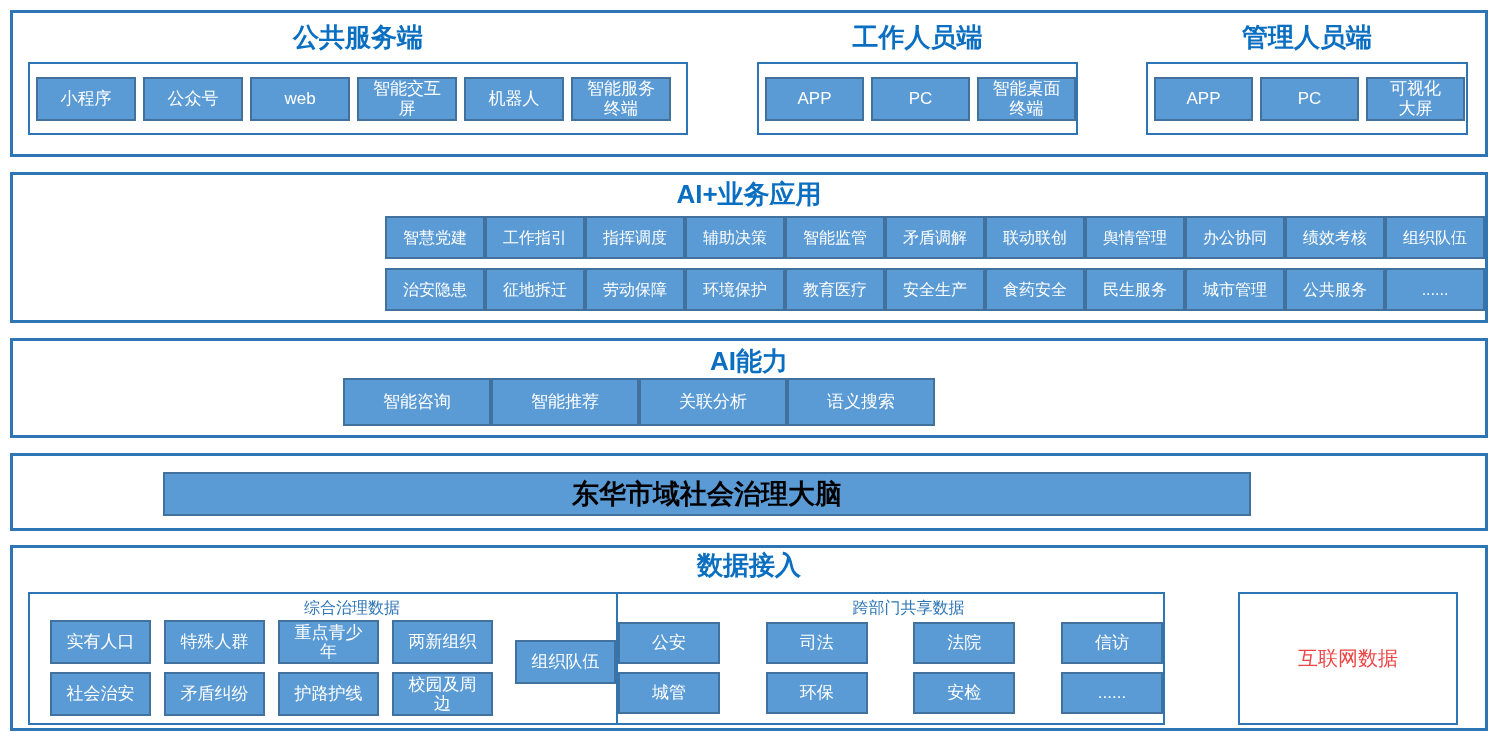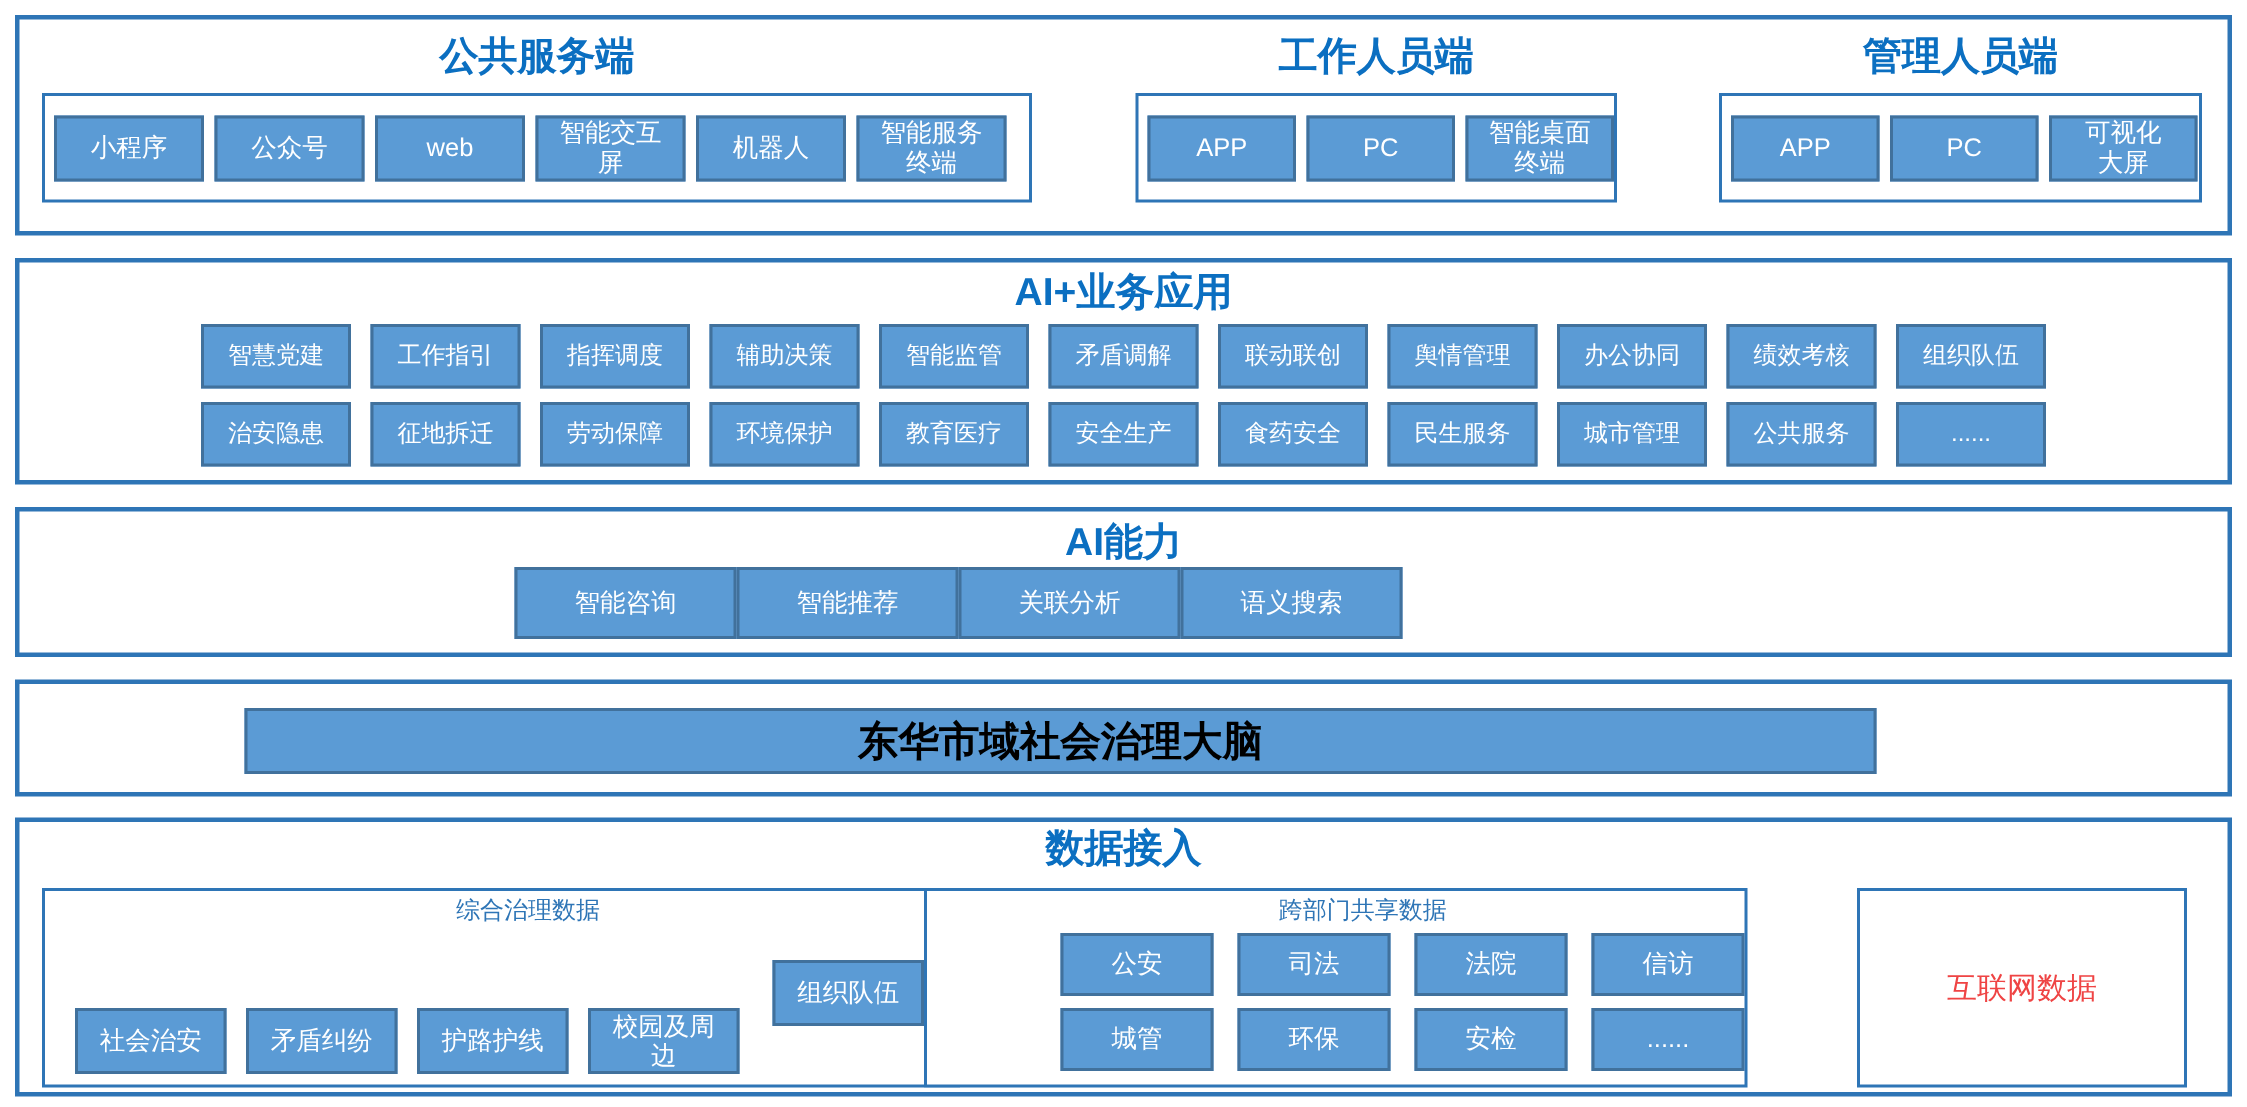--- a/index.html
+++ b/index.html
@@ -37,21 +37,21 @@
   .tg-title { text-align:center; font-weight:bold; color:#0B6FC1; font-size:26px; line-height:30px; }
   .tg-box {
     margin-top:10px; height:73px; box-sizing:border-box; border:2px solid #2E75B6;
     display:flex; align-items:center; padding-left:6px; gap:7px;
   }
   .tg-g1 .chip { width:100px; height:44px; }
   .tg-g2 .chip, .tg-g3 .chip { width:99px; height:44px; }
 
   
   .b2-title { margin-top:3px; }
-  .b2-row { display:flex; justify-content:center; gap:13px; }
+  .b2-row { display:flex; justify-content:flex-end; }
   .b2-row1 { margin-top:6px; }
   .b2-row2 { margin-top:9px; }
   .b2 .chip { width:100px; height:43px; font-size:16px; }
 
   
   .b3-title { margin-top:4px; }
   .b3-row { display:flex; padding-left:330px; margin-top:1px; }
   .b3 .chip { width:148px; height:48px; }
 
   
@@ -71,21 +71,21 @@
   .dg1 { left:15px;   width:612px; }
   .dg2 { left:603px;  width:549px; }
   .dg3 { left:1225px; width:220px; display:flex; align-items:center; justify-content:center; }
   .dg-title { margin-top:2px; text-align:center; color:#2E75B6; font-size:16px; line-height:24px;padding-left:36px; }
   .dg-row { position:absolute; display:flex; }
   .dg1-row { left:20px; gap:13px; }
   .dg1-row1 { top:26px; }
   .dg1-row2 { top:78px; }
   .dg1 .chip { width:101px; height:44px; }
   .dg1-side { position:absolute; left:485px; top:46px; width:97px; height:44px; }
-  .dg2-row { left:0; right:0; justify-content:flex-end; gap:16px; }
+  .dg2-row { left:0; right:0; justify-content:space-between; gap:26px; }
   .dg2-row1 { top:28px; }
   .dg2-row2 { top:78px; }
   .dg2 .chip { width:102px; height:42px; }
   .internet-label { color:#ef4444; font-size:20px; }
 </style>
 </head>
 <body>
 
 <div class="canvas">
 
@@ -165,20 +165,27 @@
 
   <div class="band b4">
     <div class="brain-bar">东华市域社会治理大脑</div>
   </div>
 
   <div class="band b5">
     <div class="band-title b5-title">数据接入</div>
 
     <div class="dg dg1">
       <div class="dg-title">综合治理数据</div>
+      <div class="dg-row dg1-row dg1-row1">
+        <div class="chip">实有人口</div>
+        <div class="chip">特殊人群</div>
+        <div class="chip">重点青少
+年</div>
+        <div class="chip">两新组织</div>
+      </div>
       <div class="chip dg1-side">组织队伍</div>
       <div class="dg-row dg1-row dg1-row2">
         <div class="chip">社会治安</div>
         <div class="chip">矛盾纠纷</div>
         <div class="chip">护路护线</div>
         <div class="chip">校园及周
 边</div>
       </div>
     </div>
 

